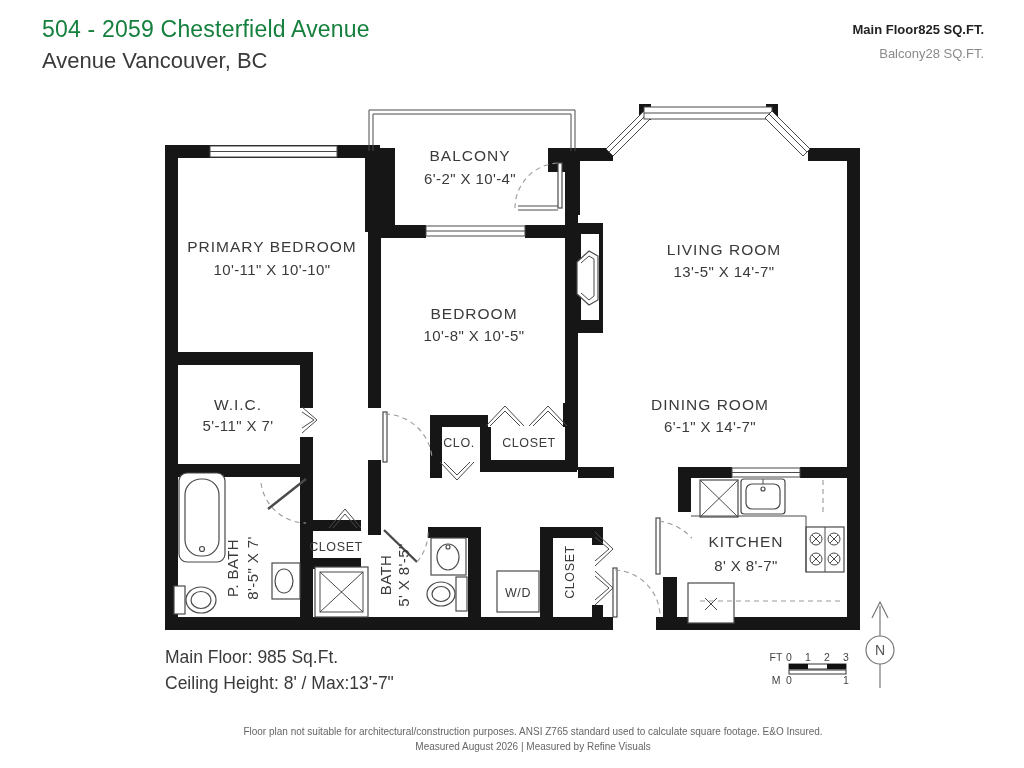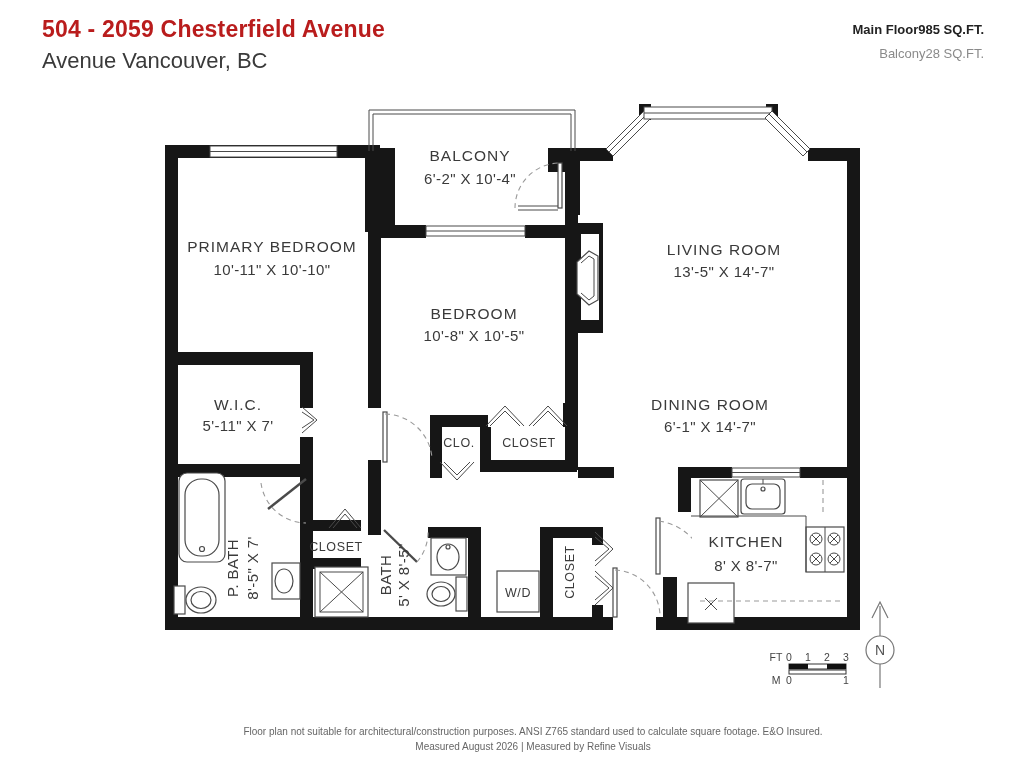--- a/index.html
+++ b/index.html
@@ -1,18 +1,18 @@
 <!DOCTYPE html>
 <html style="--wall: #161616; --line: #4a4a4a; --text: #3a3a3a; --muted: #8a8a8a;"><head>
 <meta charset="utf-8">
 <style>
   html,body{margin:0;padding:0;background:#ffffff;}
   #page{position:relative;width:1024px;height:768px;background:#fff;overflow:hidden;
         font-family:"Liberation Sans",sans-serif;color:var(--text);}
-  .hdr-title{position:absolute;left:42px;top:16px;font-size:23px;font-weight:bold;color:#b91c1c;letter-spacing:.2px;}
+  .hdr-title{position:absolute;left:42px;top:16px;font-size:23px;font-weight:normal;color:#15803d;letter-spacing:.2px;}
   .hdr-sub{position:absolute;left:42px;top:48px;font-size:22px;color:#3a3a3a;}
   .area-table{position:absolute;left:779px;top:18px;width:205px;font-size:13px;}
   .area-row{display:flex;justify-content:flex-end;line-height:24px;}
   .area-row.bold{font-weight:bold;color:#222;}
   .area-row.muted{color:var(--muted);}
   .foot-block{position:absolute;left:165px;top:644px;font-size:17.5px;color:#3a3a3a;line-height:26px;}
   .disclaimer{position:absolute;left:0;top:724px;width:1024px;text-align:center;
               font-size:10px;color:#666;line-height:15px;padding-left:21px;}
   svg{position:absolute;left:0;top:0;}
   .wall{fill:var(--wall);}
@@ -32,21 +32,21 @@
 <body>
 
 <div id="page">
 
   <div class="hdr-title">504 - 2059 Chesterfield Avenue</div>
   <div class="hdr-sub">Avenue Vancouver, BC</div>
 
   <div class="area-table">
     <div class="area-row bold">
       <span>Main Floor</span>
-      <span>985 SQ.FT.</span>
+      <span>825 SQ.FT.</span>
     </div>
     <div class="area-row muted">
       <span>Balcony</span>
       <span>28 SQ.FT.</span>
     </div>
   </div>
 
   <svg width="1024" height="768" viewBox="0 0 1024 768">
 
     <g class="wall">
@@ -260,19 +260,23 @@
     </g>
 
     <g>
       <line x1="880" y1="606" x2="880" y2="688" stroke="#777" stroke-width="1.2"></line>
       <polyline points="872,618 880,602 888,618" fill="none" stroke="#777" stroke-width="1.2"></polyline>
       <circle cx="880" cy="650" r="14" fill="#fff" stroke="#777" stroke-width="1.2"></circle>
       <text class="ncompass" x="880" y="655">N</text>
     </g>
   </svg>
 
+  <div class="foot-block">
+    <div>Main Floor: 985 Sq.Ft.</div>
+    <div>Ceiling Height: 8' / Max:13'-7"</div>
+  </div>
 
   <div class="disclaimer">
     <div>Floor plan not suitable for architectural/construction purposes. ANSI Z765 standard used to calculate square footage. E&amp;O Insured.</div>
     <div>Measured August 2026 | Measured by Refine Visuals</div>
   </div>
 
 </div>
 
 </body></html>

